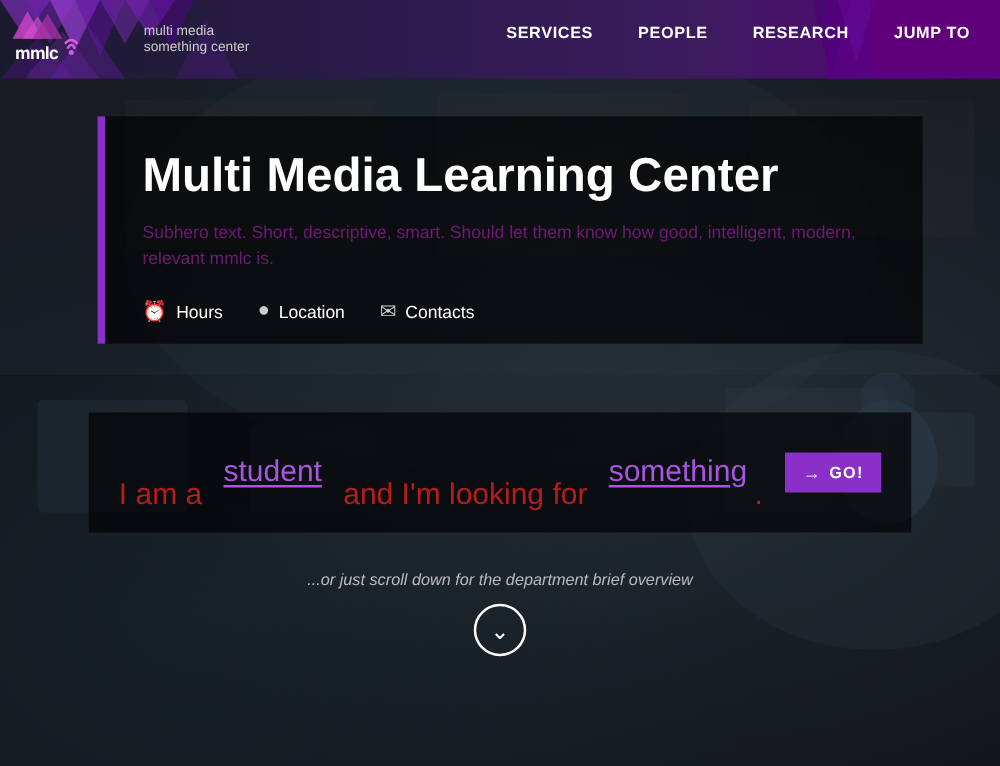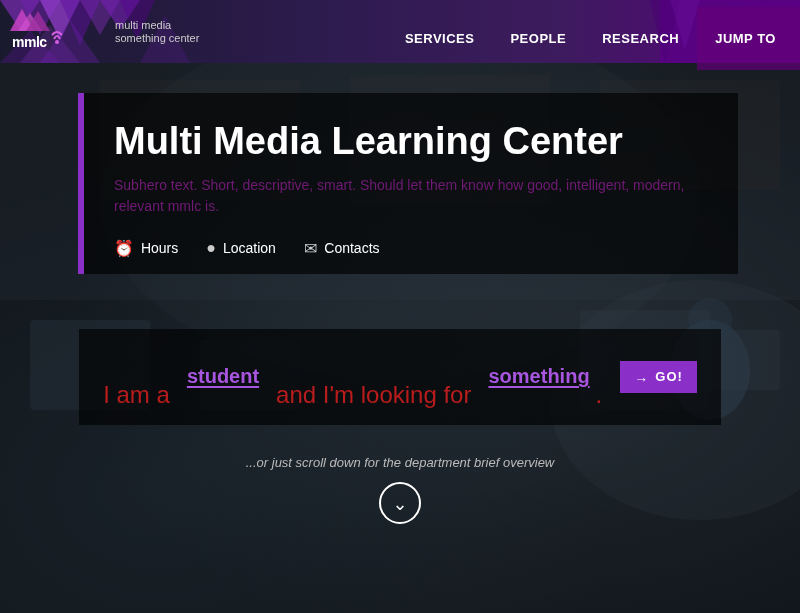--- a/index.html
+++ b/index.html
@@ -91,21 +91,21 @@
     .logo-name {
       font-size: 11px;
       color: #ccc;
       font-weight: normal;
     }
 
     .nav-links {
       position: relative;
       z-index: 10;
       display: flex;
-      align-items: flex-start;
+      align-items: flex-end;
       flex: 1;
       justify-content: flex-end;
       height: 50px;
     }
 
     .nav-link {
       color: #ffffff;
       text-decoration: none;
       font-size: 13px;
       font-weight: bold;
@@ -200,25 +200,24 @@
     }
 
     .search-bar .static-text {
       color: #b91c1c;
       font-size: 24px;
       margin-top: 36px;
     }
 
     .search-bar .link-text {
       color: #a855e0;
-      font-size: 20px;
+      font-size: 24px;
       text-decoration: underline;
       text-underline-offset: 3px;
       cursor: pointer;
-      font-weight: bold;
     }
 
     .go-btn {
       margin-left: 12px;
       background: #8b2fc9;
       color: #ffffff;
       font-size: 13px;
       font-weight: bold;
       padding: 8px 14px;
       border: none;

